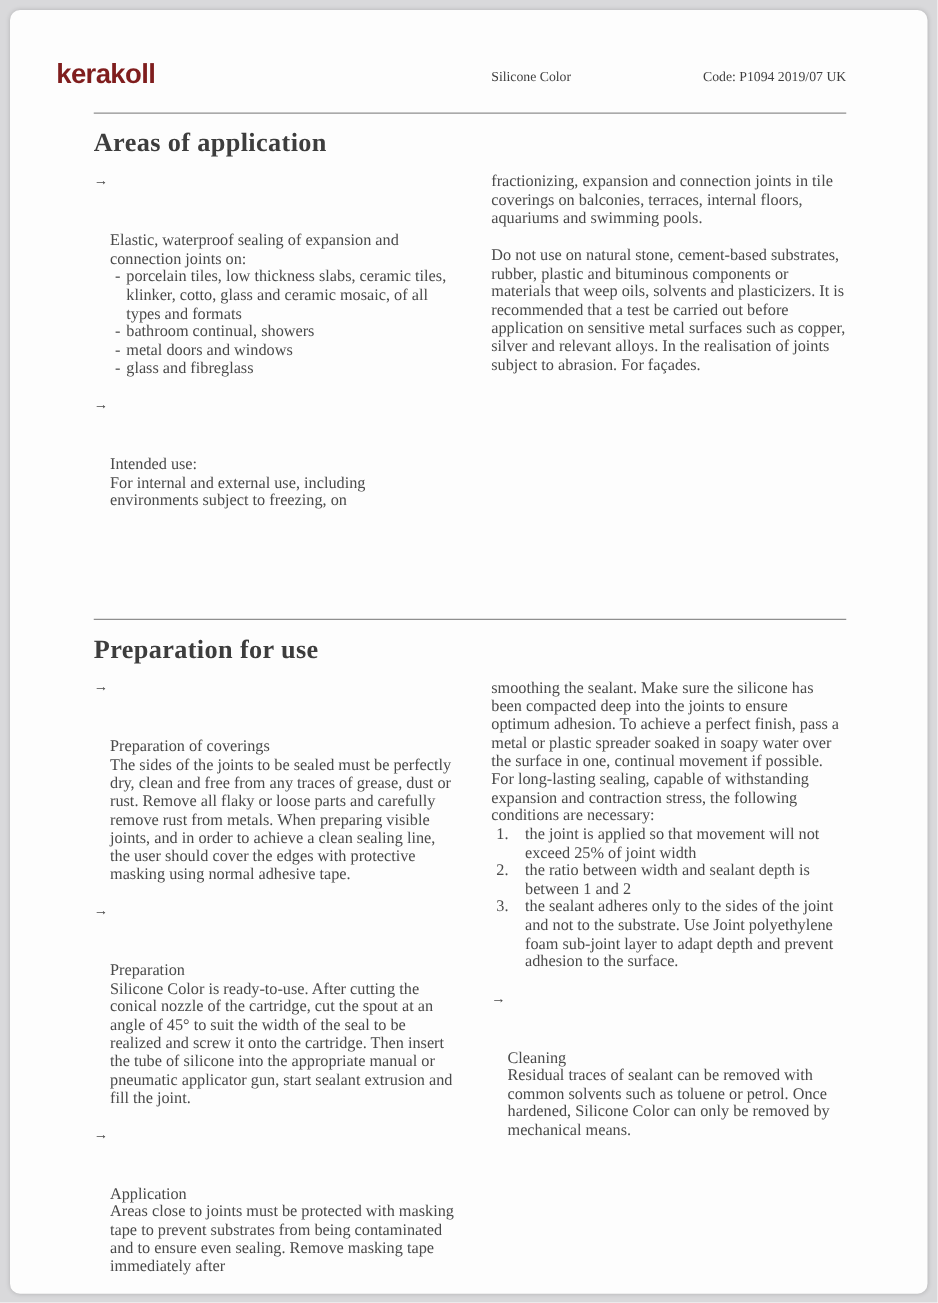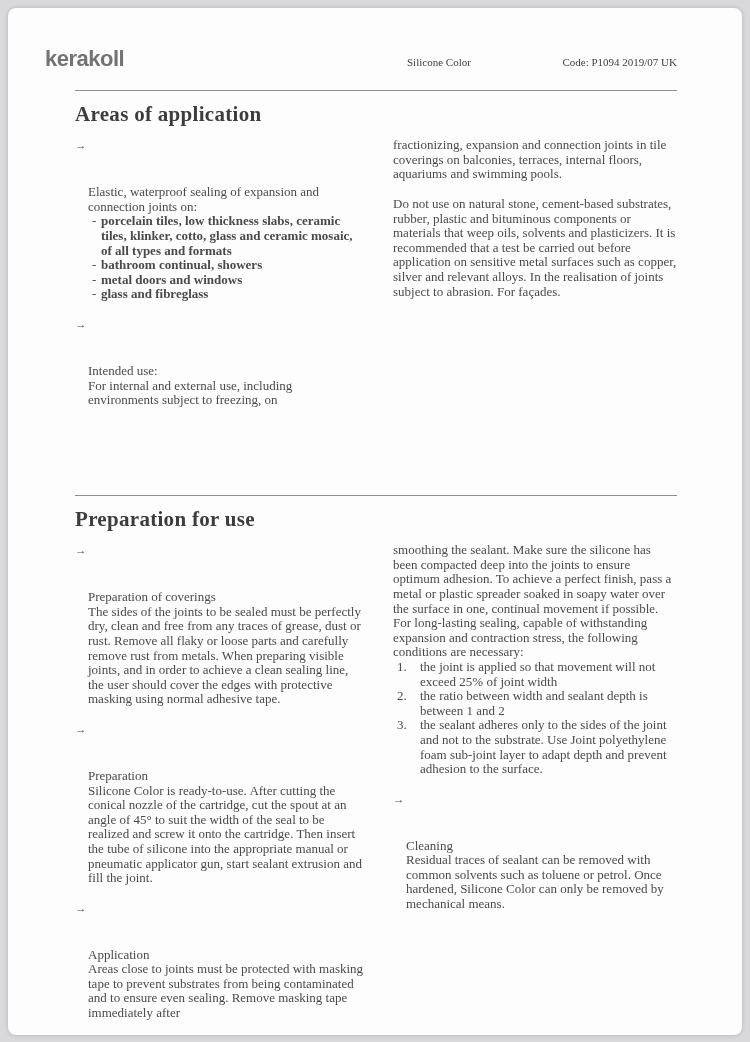--- a/index.html
+++ b/index.html
@@ -16,24 +16,24 @@
     background: #fdfdfd;
     border-radius: 8px;
     box-shadow: 0 0 4px rgba(0,0,0,0.18);
     overflow: hidden;
   }
   header { position: relative; height: 82px; }
   .logo {
     position: absolute; left: 37px; top: 38px;
     font-family: "Liberation Sans", sans-serif;
     font-weight: bold; font-size: 22px; letter-spacing: -0.5px;
-    color: #737373;
+    color: #7f1d1d;
   }
   .doc-title {
-    position: absolute; left: 399px; top: 48px;
+    position: absolute; left: 385px; top: 48px;
     font-size: 11px; color: #3f3f3f;
   }
   .doc-code {
     position: absolute; right: 65px; top: 48px;
     font-size: 11px; color: #3f3f3f;
   }
   main { padding: 0 65px 0 67px; }
   .section { border-top: 1px solid #8f8f8f; }
   .section.fixed-h { height: 405px; overflow: hidden; }
   .section h1 {
@@ -46,21 +46,21 @@
   .col-left  { width: 290px; flex: none; }
   .col-right { width: 284px; flex: none; }
   .block + .block { margin-top: 15px; }
   .block.olist { margin-top: 0; }
   .bullet { display: flex; align-items: flex-start; }
   .arrow { width: 13px; flex: none; font-size: 11.5px; color: #4a4a4a; }
   .bbody { flex: 1; margin-top: 47px; }
   .bhead { }
   .dash-row { display: flex; padding-left: 4px; }
   .dash { width: 9px; flex: none; }
-  .dash-text { flex: 1; font-weight: bold; }
+  .dash-text { flex: 1; }
   .olist-row { display: flex; }
   .num { width: 27px; flex: none; padding-left: 4px; }
   .olist-text { flex: 1; }
 </style>
 </head>
 <body>
 
 <div class="paper">
   <header>
     <div class="logo">kerakoll</div>

